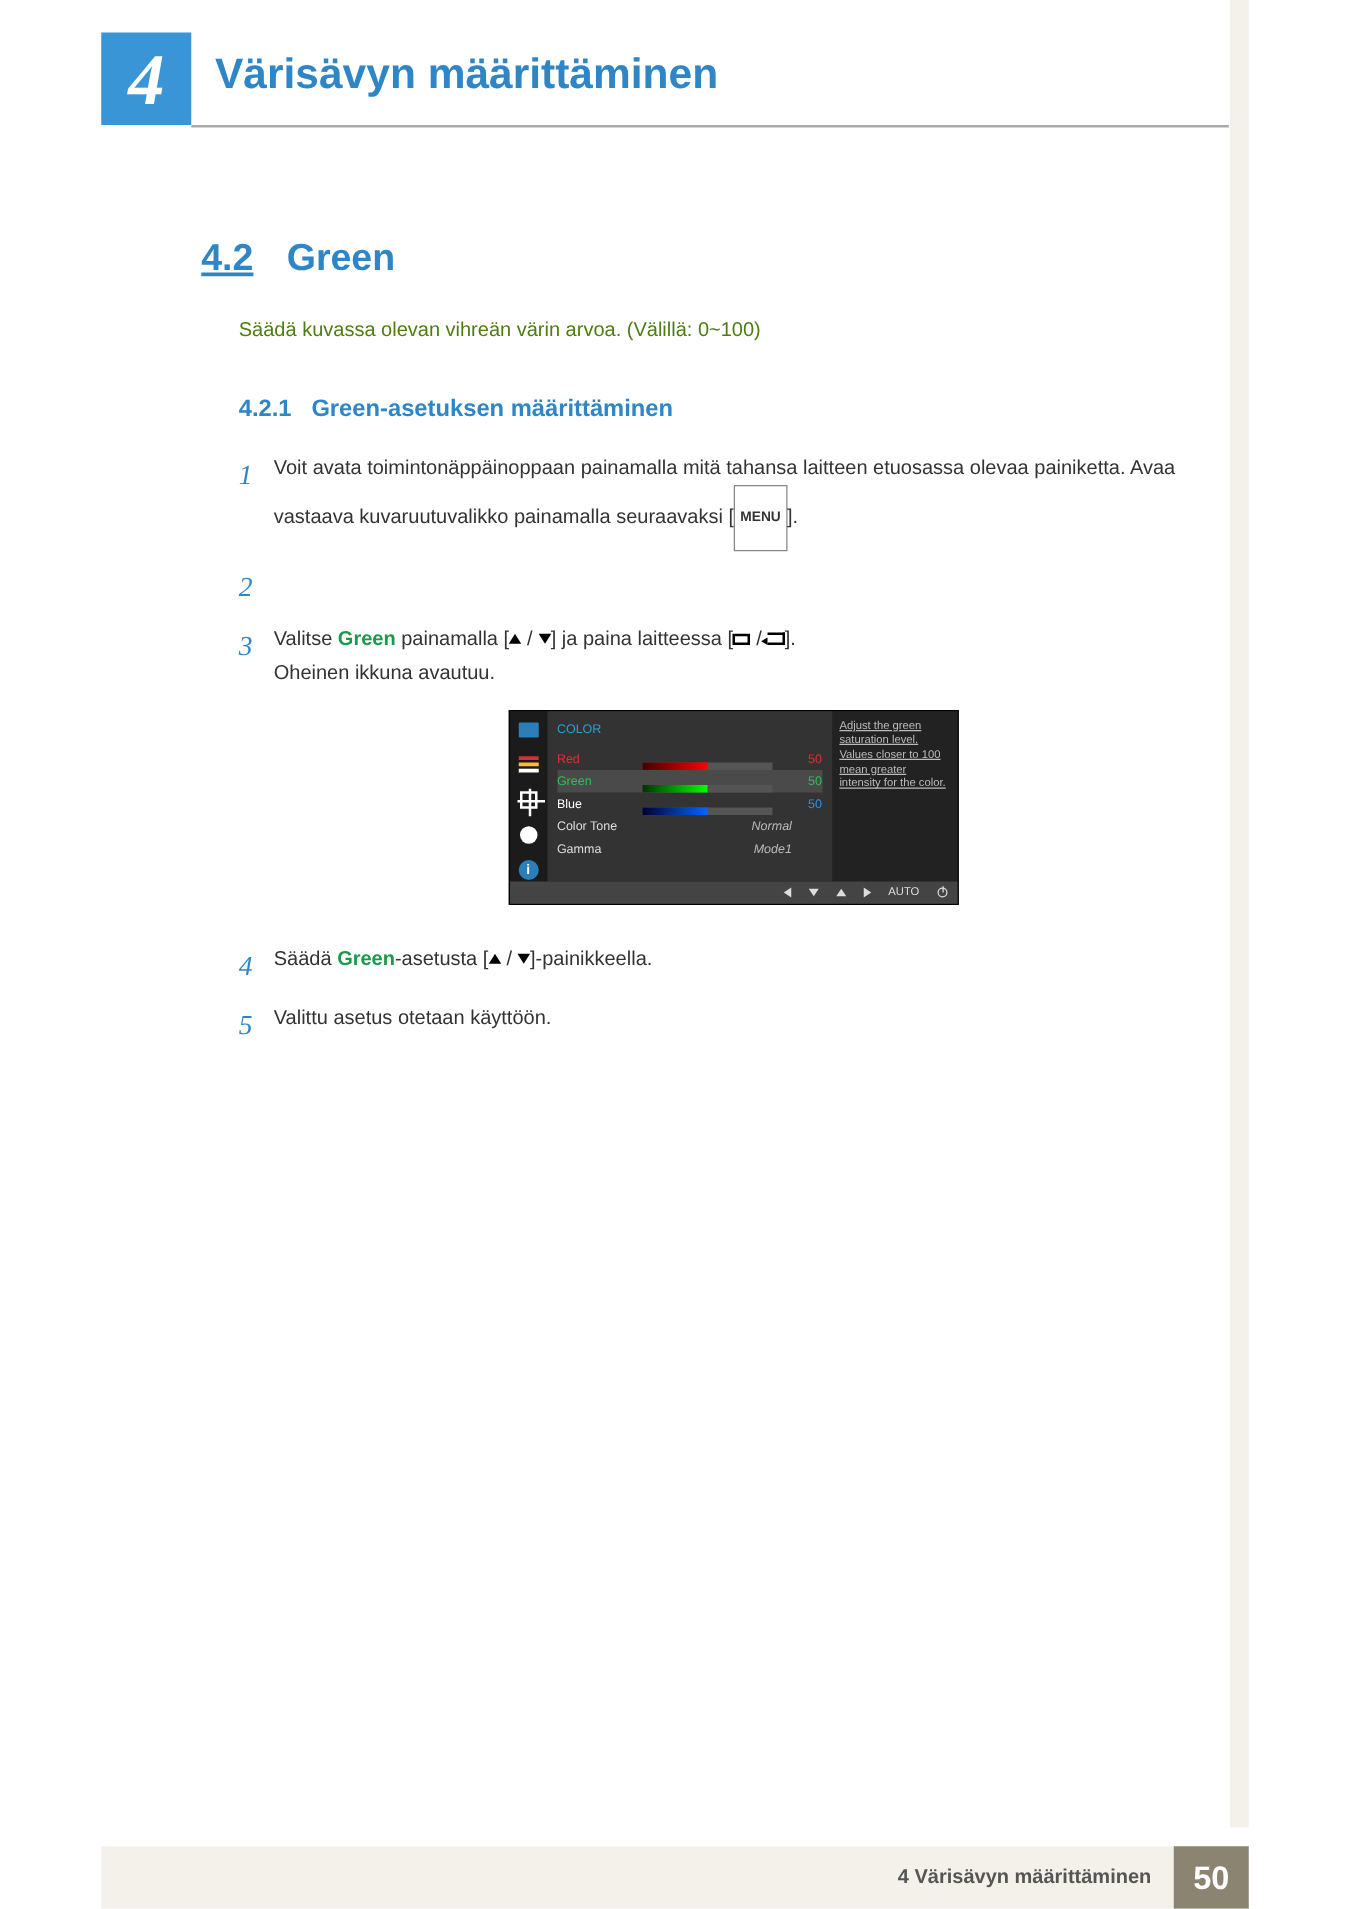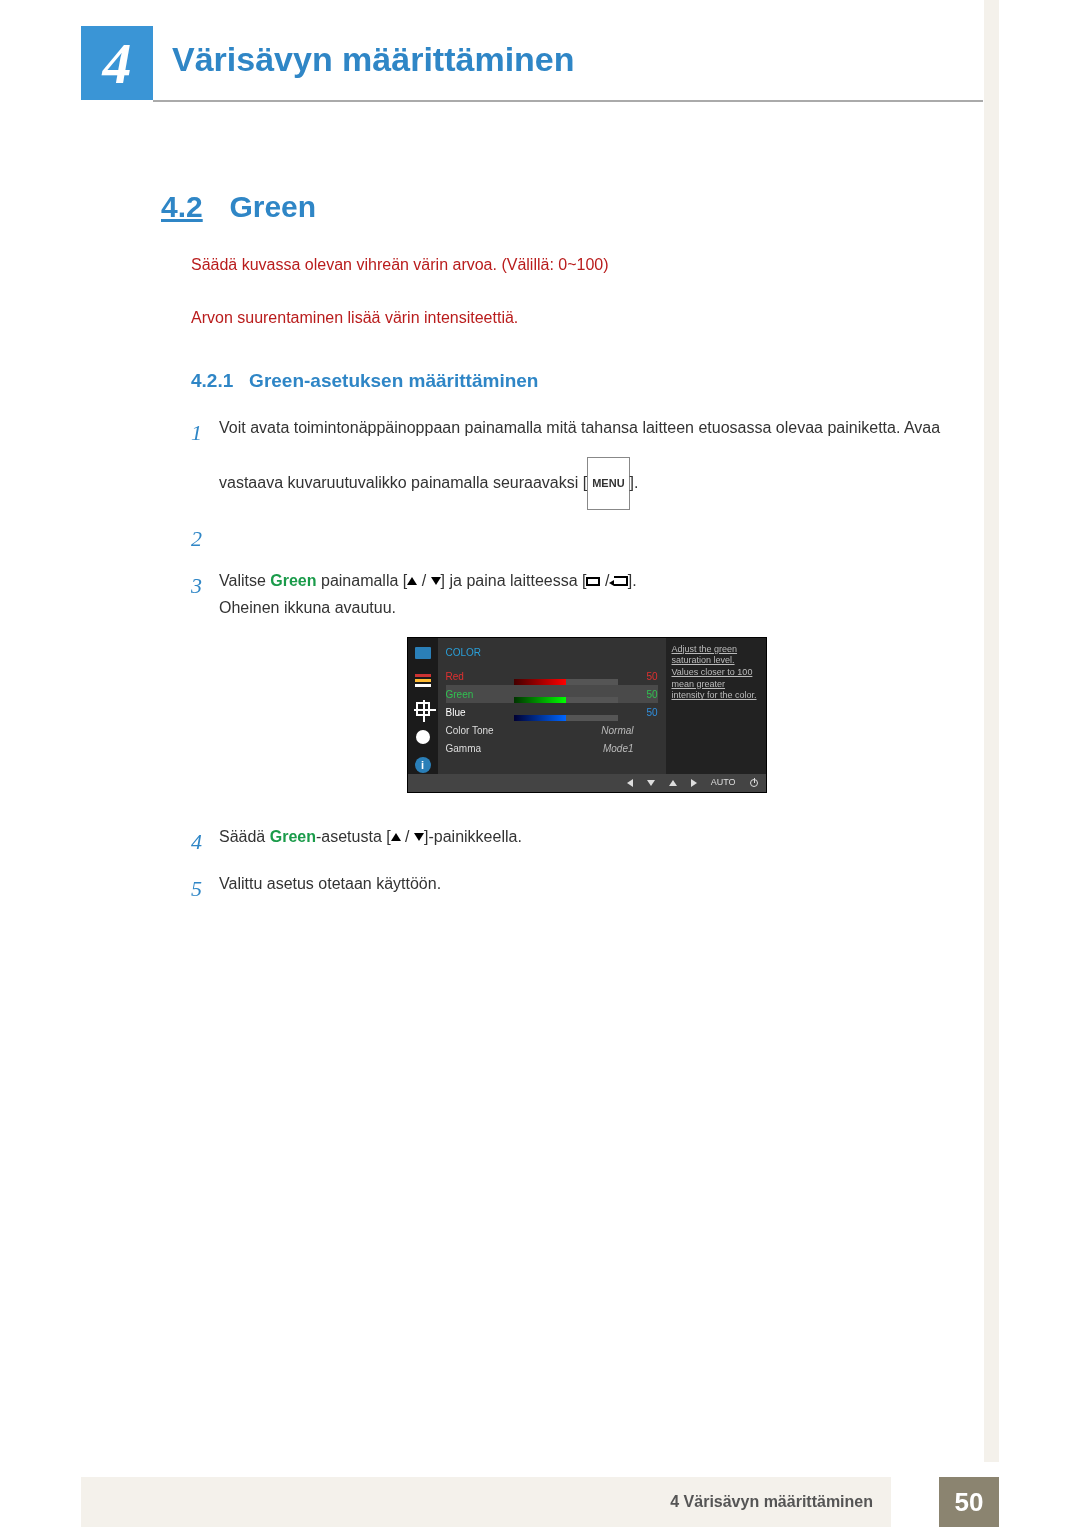--- a/index.html
+++ b/index.html
@@ -85,21 +85,21 @@
     font-size: 30px;
     font-weight: bold;
   }
   h2.section {
     margin-top: 30px;
     margin-bottom: 25px;
     padding-left: 50px;
   }
   .body-text {
     font-size: 16px;
-    color: #b91c1c;
+    color: #4d7c0f;
     margin: 29px 0 18px 80px;
     line-height: 1.5;
   }
   h3.subsection {
     color: #2f86c6;
     font-size: 19px;
     font-weight: bold;
     margin: 40px 0 22px 80px;
   }
   ol.steps {
@@ -125,21 +125,20 @@
   .kw-color { color: #d85a1a; font-weight: bold; }
   .kw-green { color: #1a9b4a; font-weight: bold; }
   .btn-box {
     display: inline-block;
     border: 1px solid #888;
     padding: 16px 4px;
     font-size: 11px;
     font-weight: bold;
     vertical-align: 1px;
     background: #fff;
-    margin-top: 16px;
   }
   .tri-up, .tri-down {
     display: inline-block;
     width: 0; height: 0;
     border-left: 5px solid transparent;
     border-right: 5px solid transparent;
     vertical-align: 1px;
   }
   .tri-up { border-bottom: 8px solid #000; }
   .tri-down { border-top: 8px solid #000; }
@@ -267,21 +266,20 @@
   .footer {
     position: absolute;
     left: 81px;
     bottom: 0;
     width: 918px;
     height: 50px;
     display: flex;
     justify-content: flex-end;
     align-items: stretch;
     z-index: 4;
-    gap: 48px;
   }
   .footer-text {
     background: #f4f1eb;
     color: #555;
     font-size: 16px;
     font-weight: bold;
     display: flex;
     align-items: center;
     padding: 0 18px;
     flex: 1;
@@ -312,21 +310,20 @@
 
 <div class="content">
 
   <h2 class="section">
     <span class="section-number">4.2</span>
     &nbsp;&nbsp;
     <span class="section-title">Green</span>
   </h2>
 
   <p class="body-text">Säädä kuvassa olevan vihreän värin arvoa. (Välillä: 0~100)</p>
-  <p class="body-text">Arvon suurentaminen lisää värin intensiteettiä.</p>
 
   <h3 class="subsection">
     <span>4.2.1</span>
     &nbsp;
     <span>Green-asetuksen määrittäminen</span>
   </h3>
 
   <ol class="steps">
     <li>
       <span class="step-num">1</span>

